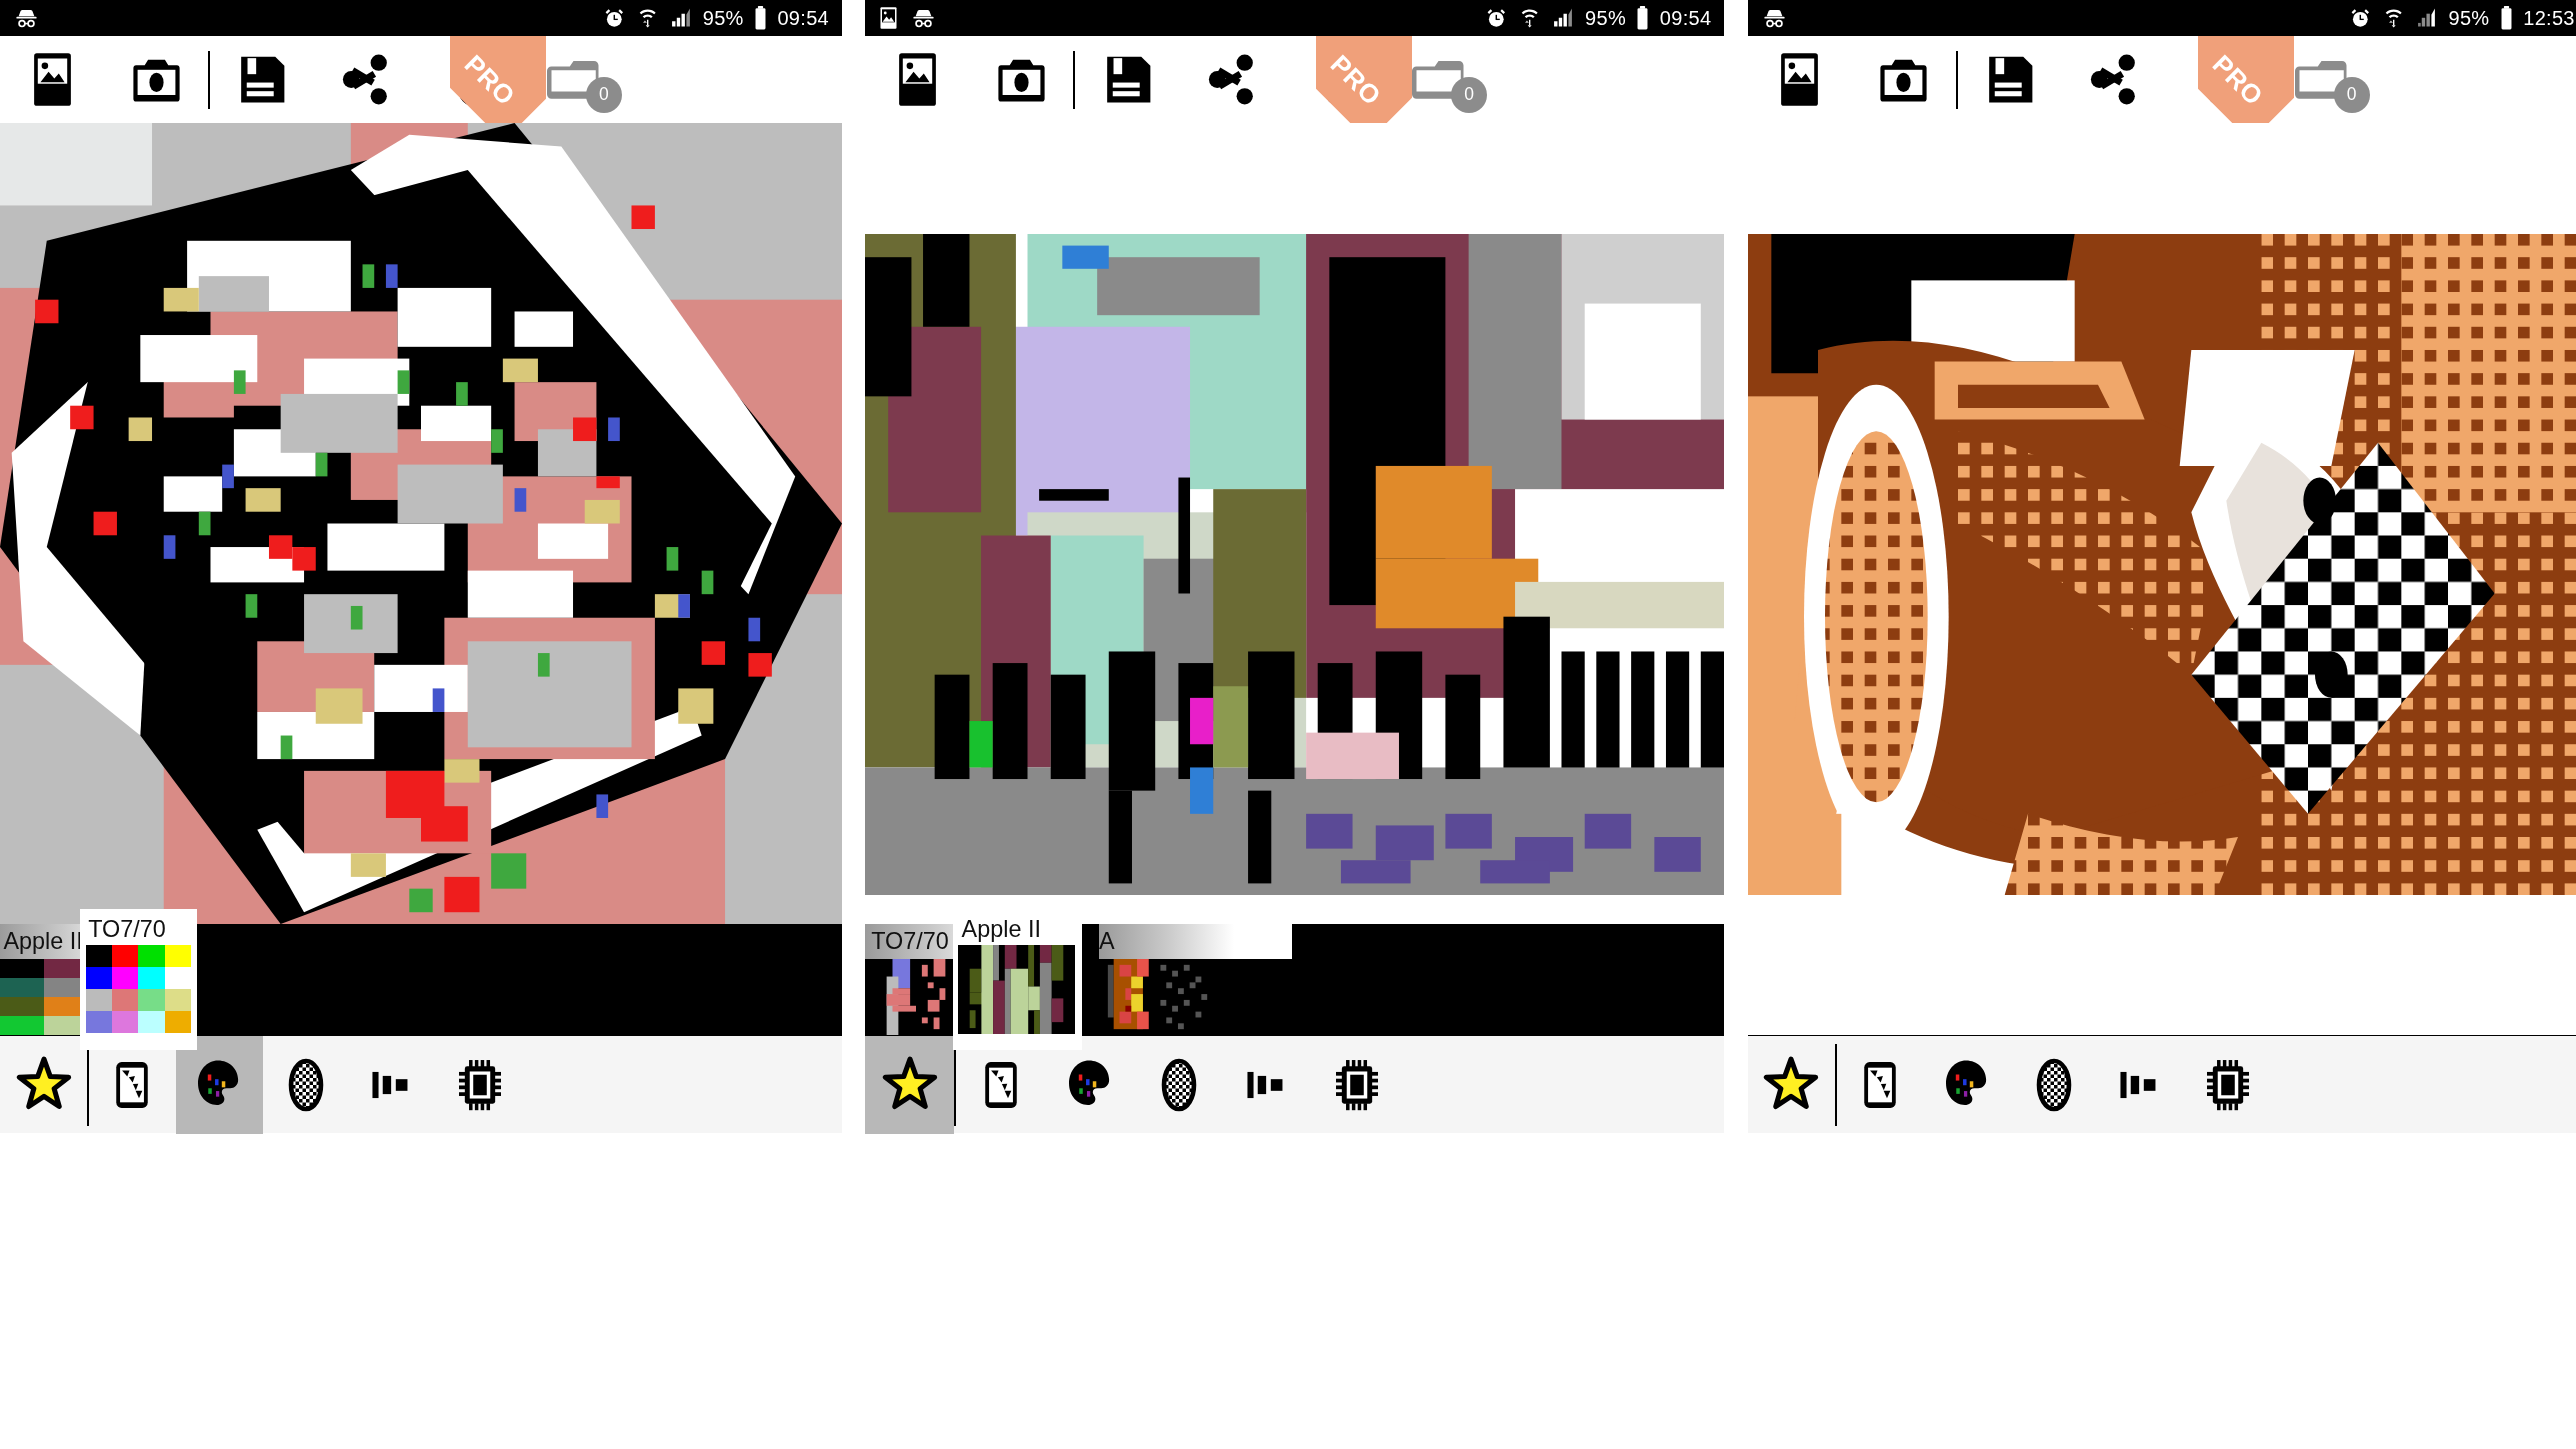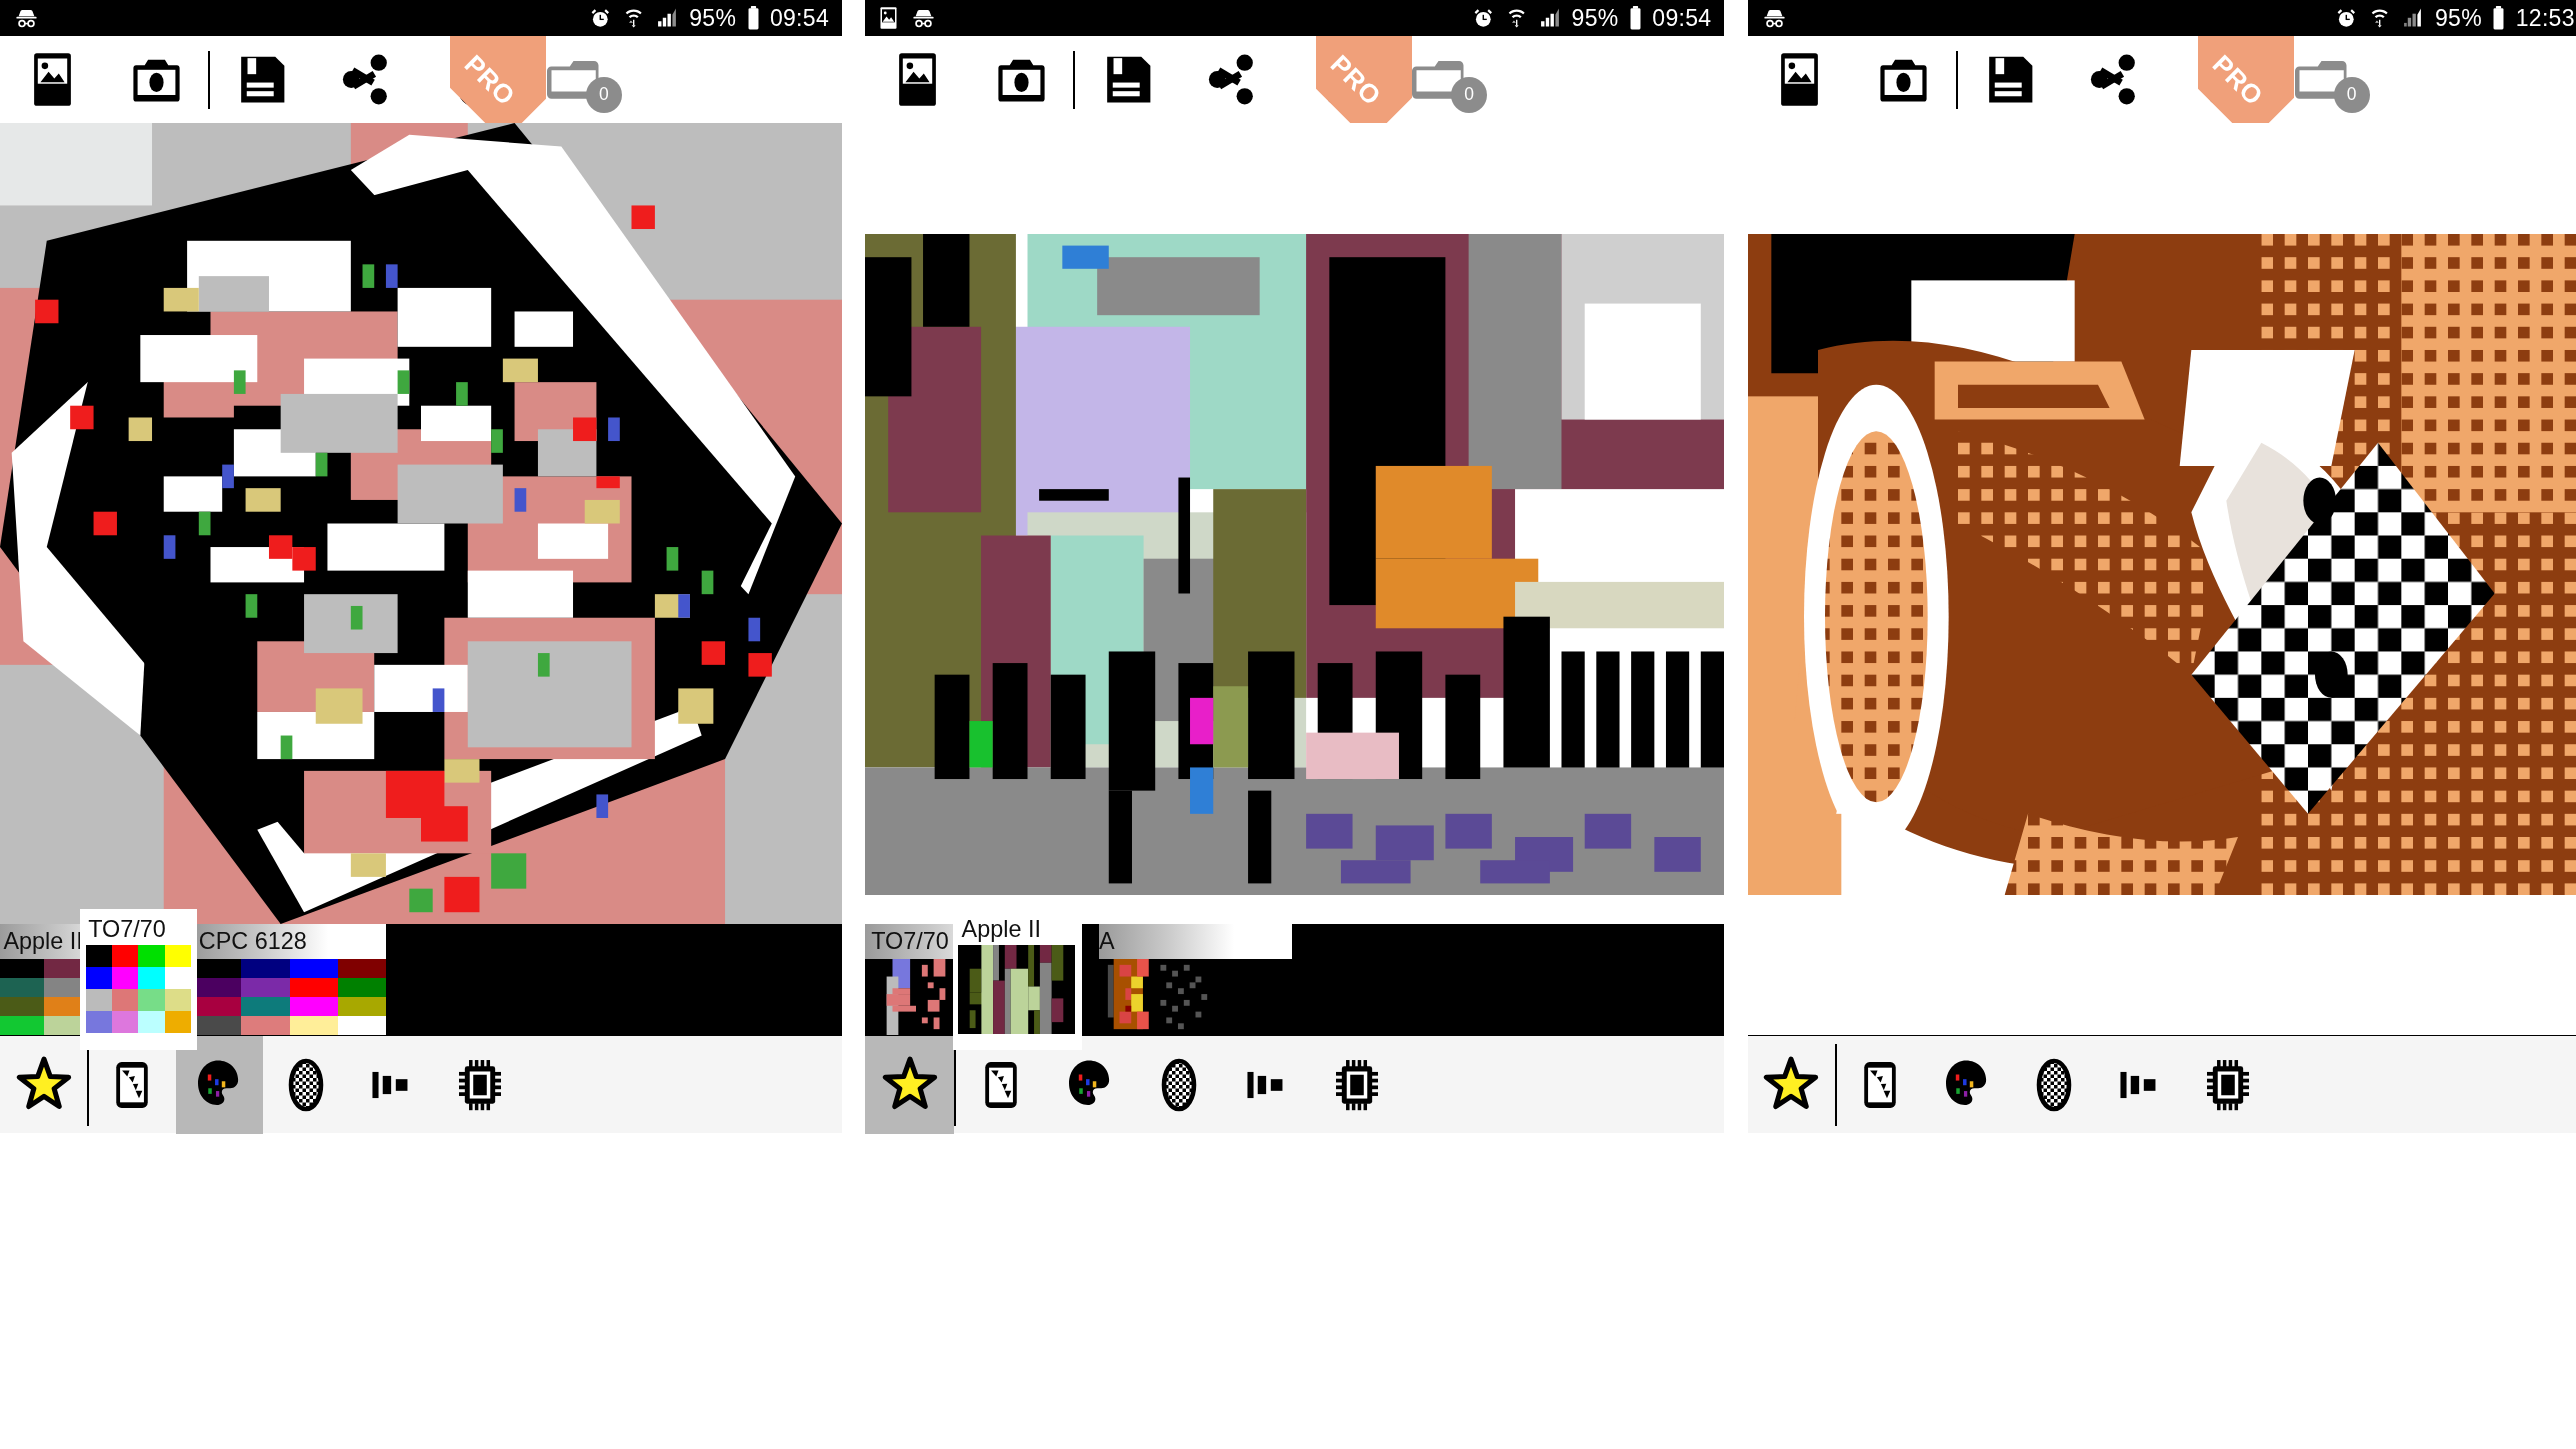--- a/index.html
+++ b/index.html
@@ -11,21 +11,21 @@
   .panel.p1 { width:842px; }
   .gap { flex:0 0 auto; width:23.4px; background:#ffffff; height:1449px; }
   .panel.p2 { width:859px; }
   .panel.p3 { width:840px; }
 
   
   .statusbar { height:36px; background:#000000; color:#ffffff;
     display:flex; align-items:center; padding:0 13px; position:relative; }
   .sb-left { display:flex; align-items:center; gap:10.5px; }
   .sb-right { margin-left:auto; display:flex; align-items:center; gap:9.4px; }
-  .sb-text { font-size:23px; letter-spacing:0.3px; line-height:1; font-family:"Liberation Sans",sans-serif; }
+  .sb-text { font-size:20px; letter-spacing:0.3px; line-height:1; font-family:"Liberation Sans",sans-serif; }
   .sb-ico { display:block; }
 
   
   .toolbar { height:87px; background:#ffffff; display:flex; align-items:center;
     position:relative; }
   .tb-btn { width:104px; height:87px; display:flex; align-items:center;
     justify-content:center; position:relative; }
   .tb-sep { width:1.8px; height:58px; background:#000000; flex:0 0 auto; }
   .pro-wrap { position:relative; }
   .pro-ribbon { position:absolute; top:0; right:-24.6px; width:96px; height:96px;
@@ -297,42 +297,20 @@
             <div class="sw" style="background: rgb(224, 128, 24);"></div>
             <div class="sw" style="background: rgb(107, 107, 107);"></div>
             <div class="sw" style="background: rgb(139, 93, 107);"></div>
             <div class="sw" style="background: rgb(18, 200, 50);"></div>
             <div class="sw" style="background: rgb(188, 211, 154);"></div>
             <div class="sw" style="background: rgb(133, 198, 177);"></div>
             <div class="sw" style="background: rgb(176, 176, 176);"></div>
           </div>
       </div>
 
-      <div class="palcard" style="left:193px; width:193px;">
-        <div class="fade"></div>
-        <div class="title">CPC 6128</div>
-        <div class="swatches" id="sw-cpc" style="width:193px;height:76px;grid-template-columns:repeat(4,1fr);grid-template-rows:repeat(4,1fr);">
-            <div class="sw" style="background: rgb(0, 0, 0);"></div>
-            <div class="sw" style="background: rgb(0, 0, 128);"></div>
-            <div class="sw" style="background: rgb(0, 0, 255);"></div>
-            <div class="sw" style="background: rgb(128, 0, 0);"></div>
-            <div class="sw" style="background: rgb(75, 0, 96);"></div>
-            <div class="sw" style="background: rgb(123, 42, 168);"></div>
-            <div class="sw" style="background: rgb(255, 0, 0);"></div>
-            <div class="sw" style="background: rgb(0, 128, 0);"></div>
-            <div class="sw" style="background: rgb(168, 0, 64);"></div>
-            <div class="sw" style="background: rgb(13, 123, 123);"></div>
-            <div class="sw" style="background: rgb(255, 0, 255);"></div>
-            <div class="sw" style="background: rgb(168, 168, 0);"></div>
-            <div class="sw" style="background: rgb(74, 74, 74);"></div>
-            <div class="sw" style="background: rgb(221, 124, 124);"></div>
-            <div class="sw" style="background: rgb(255, 238, 153);"></div>
-            <div class="sw" style="background: rgb(255, 255, 255);"></div>
-          </div>
-      </div>
 
       <div class="palcard active" style="left:80px; width:117px;">
         <div class="title">TO7/70</div>
         <div class="swatches" id="sw-to7" style="top:36px;left:5.8px;width:105px;height:88px;grid-template-columns:repeat(4,1fr);grid-template-rows:repeat(4,1fr);">
             <div class="sw" style="background: rgb(0, 0, 0);"></div>
             <div class="sw" style="background: rgb(255, 0, 0);"></div>
             <div class="sw" style="background: rgb(0, 224, 0);"></div>
             <div class="sw" style="background: rgb(255, 255, 0);"></div>
             <div class="sw" style="background: rgb(0, 0, 255);"></div>
             <div class="sw" style="background: rgb(255, 0, 255);"></div>

